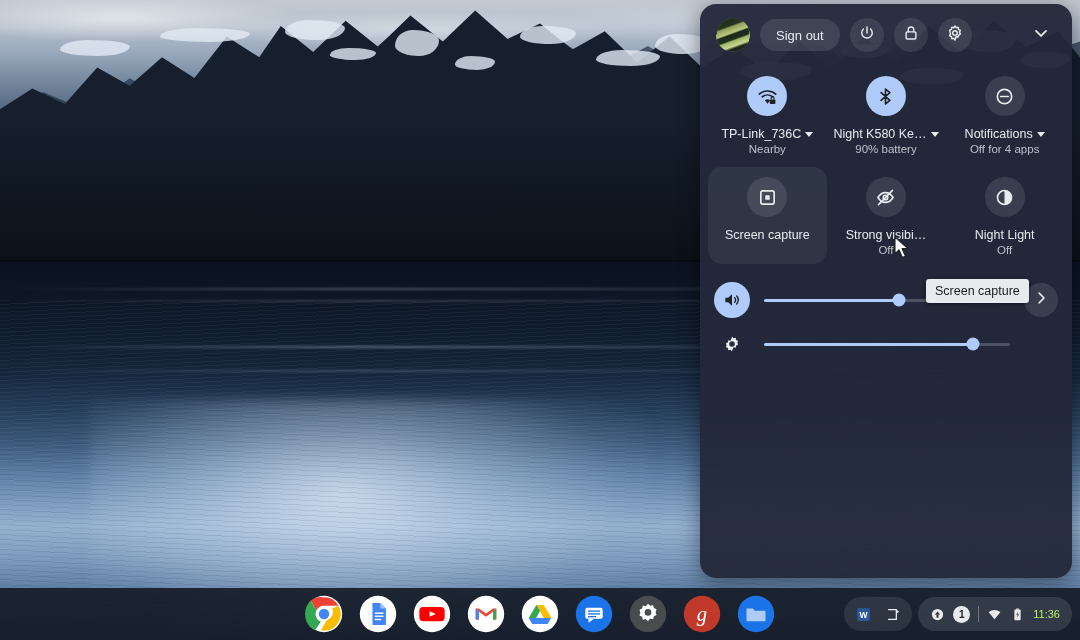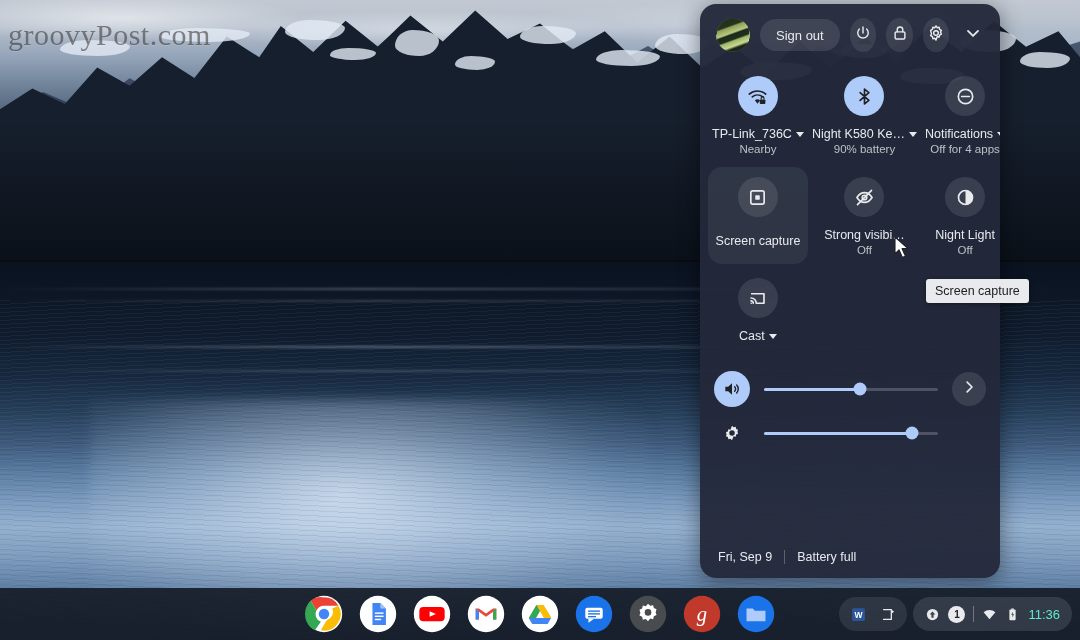--- a/index.html
+++ b/index.html
@@ -82,21 +82,21 @@
   .watermark {
     position: absolute; left: 8px; top: 18px;
     font-family: "Liberation Serif", serif; font-size: 30px; letter-spacing: .5px;
     color: rgba(48,44,42,.55);
     text-shadow: 0 1px 0 rgba(255,255,255,.12);
     user-select: none;
   }
 
   
   #qs-panel {
-    position: absolute; left: 700px; top: 4px; width: 300px; height: 574px;
+    position: absolute; left: 700px; top: 4px; width: 372px; height: 574px;
     background: rgba(35,41,58,.96);
     border-radius: 16px;
     box-shadow: 0 4px 22px rgba(0,0,0,.45);
     color: #e8eaed;
     overflow: hidden;
   }
   .qs-header {
     display: flex; align-items: center; gap: 10px;
     padding: 14px 14px 8px 16px;
   }
@@ -126,21 +126,20 @@
 
   .qs-grid {
     padding: 6px 8px 0 8px;
     display: grid; grid-template-columns: repeat(3, 1fr);
     row-gap: 4px;
   }
   .qs-tile {
     display: flex; flex-direction: column; align-items: center;
     padding: 10px 4px 8px 4px; border-radius: 14px; cursor: pointer;
     position: relative;
-    justify-content: space-between;
   }
   .qs-tile.hovered { background: rgba(232,234,237,.07); }
   .tile-circle {
     width: 40px; height: 40px; border-radius: 50%;
     display: flex; align-items: center; justify-content: center;
     margin-bottom: 10px;
   }
   .tile-circle.on { background: #aecbfa; }
   .tile-circle.off { background: rgba(232,234,237,.12); }
   .tile-circle.on svg { stroke: #202124; fill: none; }
@@ -236,21 +235,21 @@
     display: flex; align-items: center; gap: 8px;
     background: rgba(232,234,237,.13); border-radius: 20px;
     height: 34px; padding: 0 12px; cursor: pointer;
   }
   .pill-badge {
     width: 17px; height: 17px; border-radius: 50%; background: #e8eaed;
     display: flex; align-items: center; justify-content: center;
     font-size: 10px; color: #202124; font-weight: bold;
   }
   .pill-sep { width: 1px; height: 16px; background: rgba(232,234,237,.35); }
-  .pill-time { font-size: 13px; color: #5eead4; }
+  .pill-time { font-size: 11px; color: #bef264; }
   .pill-icon svg { width: 15px; height: 15px; fill: #e8eaed; display:block; }
 
   
   #cursor { position: absolute; left: 894px; top: 236px; z-index: 20; pointer-events: none; }
   #cursor svg { width: 17px; height: 24px; }
 </style>
 </head>
 <body>
 
 <div id="screen">
@@ -278,21 +277,20 @@
 
     <div class="slope-shadow"></div>
     <div class="water"></div>
     <div class="streak" style="top:288px; opacity:.55;"></div>
     <div class="streak" style="top:300px; opacity:.35;"></div>
     <div class="streak" style="top:346px; opacity:.7;"></div>
     <div class="streak" style="top:370px; opacity:.4;"></div>
     <div class="moon-glare"></div>
     <div class="water-texture"></div>
 
-    <div class="watermark">groovyPost.com</div>
   </div>
 
   <div id="qs-panel">
 
     <div class="qs-header">
       <div class="avatar"></div>
 
       <div class="signout-btn">Sign out</div>
 
       <div class="hdr-icon">
@@ -411,35 +409,20 @@
               <circle cx="12" cy="12" r="8"></circle>
               <path d="M12 4a8 8 0 0 1 0 16z" fill="#e8eaed" stroke="none"></path>
             </svg>
         </div>
         <div class="tile-label-row">
           <span class="tile-label">Night Light</span>
         </div>
         <div class="tile-sub">Off</div>
       </div>
 
-      <div class="qs-tile">
-        <div class="tile-circle off">
-          <svg viewBox="0 0 24 24">
-              <path d="M4.6 6.6h14.8v10.8h-8.6" stroke-linejoin="round"></path>
-              <path d="M4.6 11.4a6 6 0 0 1 6 6" stroke-linecap="round"></path>
-              <path d="M4.6 14.8a2.6 2.6 0 0 1 2.6 2.6" stroke-linecap="round"></path>
-              <circle cx="4.8" cy="17.4" r=".9" fill="#e8eaed" stroke="none"></circle>
-            </svg>
-        </div>
-        <div class="tile-label-row">
-          <span class="tile-label">Cast</span>
-          <span class="caret"></span>
-        </div>
-        <div class="tile-sub"></div>
-      </div>
     </div>
 
     <div class="qs-sliders">
       <div class="slider-row">
         <div class="slider-icon accent">
           <svg viewBox="0 0 24 24">
               <path d="M4 9.2h3.4L12 5v14l-4.6-4.2H4z"></path>
               <path d="M15.2 9.4a3.6 3.6 0 0 1 0 5.2" fill="none" stroke="#202124" stroke-width="1.7" stroke-linecap="round"></path>
               <path d="M17.6 7.2a7 7 0 0 1 0 9.6" fill="none" stroke="#202124" stroke-width="1.7" stroke-linecap="round"></path>
             </svg>
@@ -465,25 +448,20 @@
             </svg>
         </div>
         <div class="track">
           <div class="track-fill" id="bri-fill" style="width: 85%;"></div>
           <div class="thumb" id="bri-thumb" style="left: 85%;"></div>
         </div>
         <div class="slider-spacer"></div>
       </div>
     </div>
 
-    <div class="qs-footer">
-      <span>Fri, Sep 9</span>
-      <span class="foot-sep"></span>
-      <span>Battery full</span>
-    </div>
   </div>
 
   <div class="tooltip">Screen capture</div>
 
   <div id="shelf">
     <div class="shelf-apps">
 
       <div class="app">
         <span>
         <svg viewBox="0 0 48 48">

